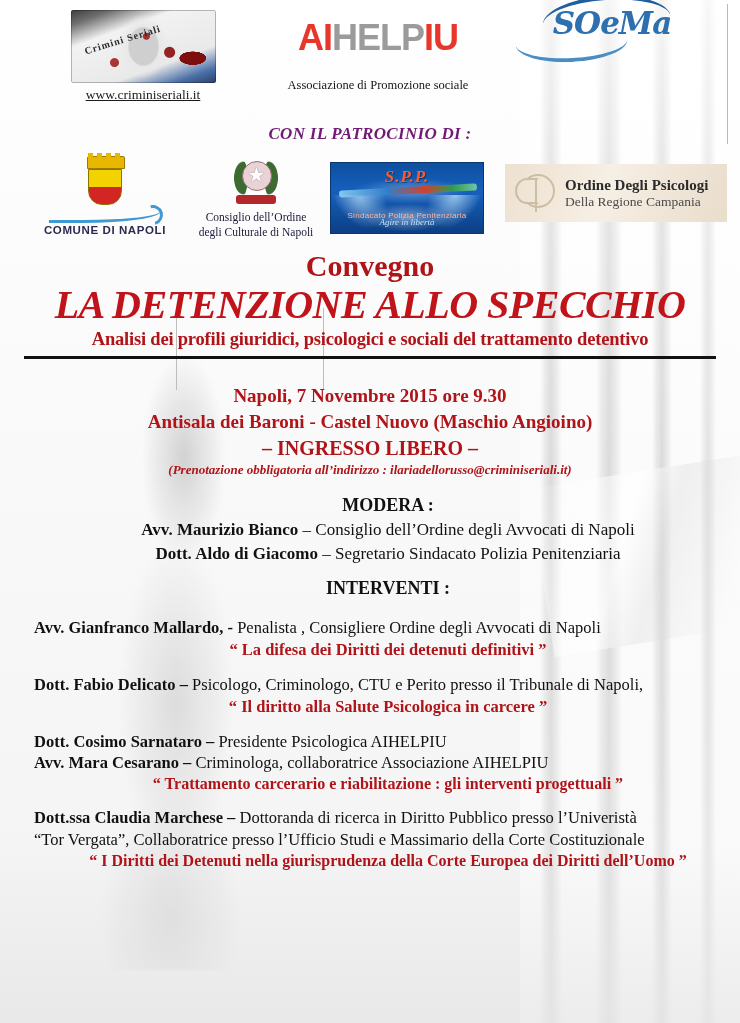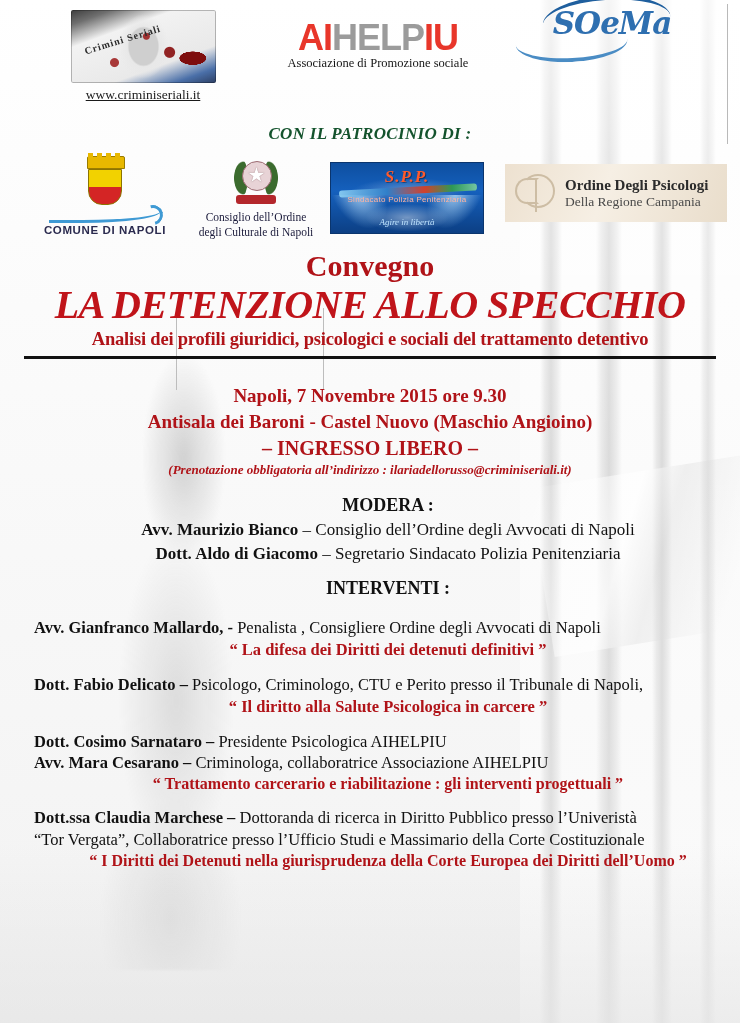--- a/index.html
+++ b/index.html
@@ -157,21 +157,21 @@
     font-size: 36px;
     letter-spacing: -1px;
     line-height: 1;
   }
   .aihelp-mark .seg-red  { color: #e8362a; }
   .aihelp-mark .seg-gray { color: #9b9b9b; }
   .aihelp-sub {
     font-family: "Liberation Serif", serif;
     font-size: 12.5px;
     color: #151515;
-    margin-top: 0;
+    margin-top: 22px;
   }
 
   
   .soema { left: 512px; top: 8px; width: 200px; }
   .soema-mark {
     font-family: "DejaVu Serif", serif;
     font-style: italic;
     font-weight: bold;
     font-size: 31px;
     color: #2e6fb0;
@@ -206,21 +206,21 @@
 
   
   .patrocinio {
     position: absolute;
     top: 124px; left: 0; width: 740px;
     text-align: center;
     font-family: "Liberation Serif", serif;
     font-style: italic;
     font-weight: bold;
     font-size: 17px;
-    color: #14532d;
+    color: #701a75;
     letter-spacing: .3px;
   }
 
   
   .logo-row-2 { position: absolute; top: 150px; left: 0; width: 740px; height: 95px; }
 
   .comune { left: 40px; top: 6px; width: 130px; }
   .comune-shield {
     width: 36px; height: 48px; margin: 0 auto;
     position: relative;
@@ -344,21 +344,21 @@
     letter-spacing: 1px;
   }
   .spp-img .spp-stripe {
     position: absolute; left: 8px; right: 6px; top: 24px; height: 7px;
     background: linear-gradient(90deg, #8fd2f5 0%, #2f7fc9 35%, #e03a1c 62%, #2f9e4a 82%, #7fd0a0 100%);
     transform: rotate(-3deg);
     opacity: .9;
     border-radius: 3px;
   }
   .spp-img .spp-sub {
-    position: absolute; left: 0; right: 0; top: 32px;
+    position: absolute; left: 0; right: 0; top: 48px;
     text-align: center;
     font-family: "Liberation Sans", sans-serif;
     font-size: 8px;
     color: #ffb3a0;
     letter-spacing: .3px;
   }
   .spp-img .spp-motto {
     position: absolute; left: 0; right: 0; bottom: 6px;
     text-align: center;
     font-family: "Liberation Serif", serif;

